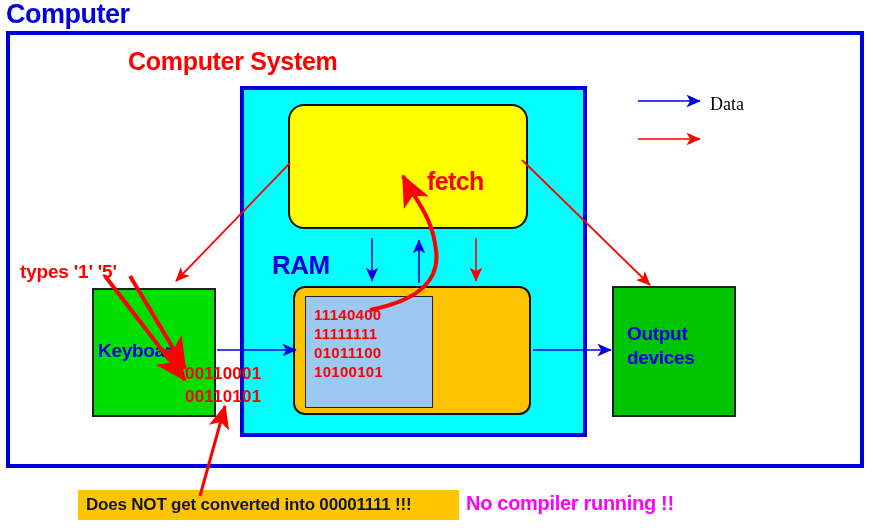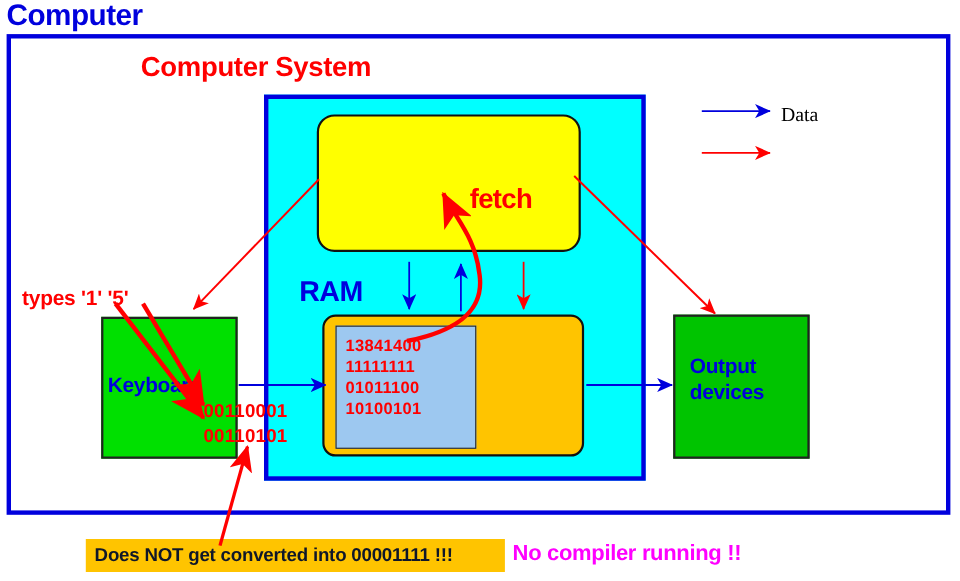--- a/index.html
+++ b/index.html
@@ -262,21 +262,21 @@
   <div class="abs" id="cpu-box"></div>
 
   <div class="abs" id="fetch-label"><span>fetch</span></div>
 
   <div class="abs" id="ram-label">RAM</div>
 
   <div class="abs" id="ram-box"></div>
 
   <div class="abs" id="ram-cells">
     <div class="cellwrap">
-      <div class="cell">13841400</div>
+      <div class="cell">11140400</div>
       <div class="cell">11111111</div>
       <div class="cell">01011100</div>
       <div class="cell">10100101</div>
     </div>
   </div>
 
   <div class="abs" id="keyboard-box"></div>
   <div class="abs" id="keyboard-label">Keyboard</div>
 
   <div class="abs" id="types-label">types '1' '5'</div>

